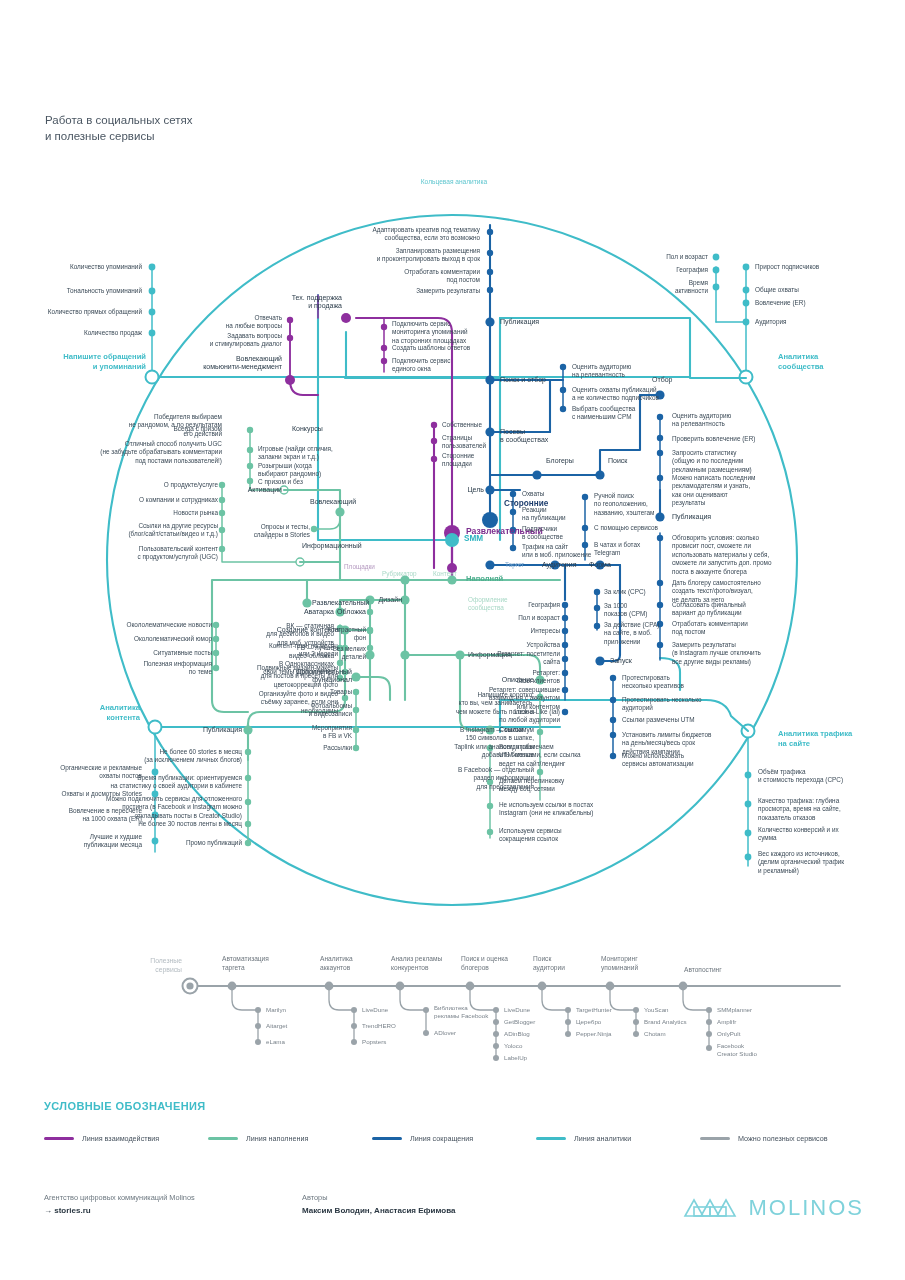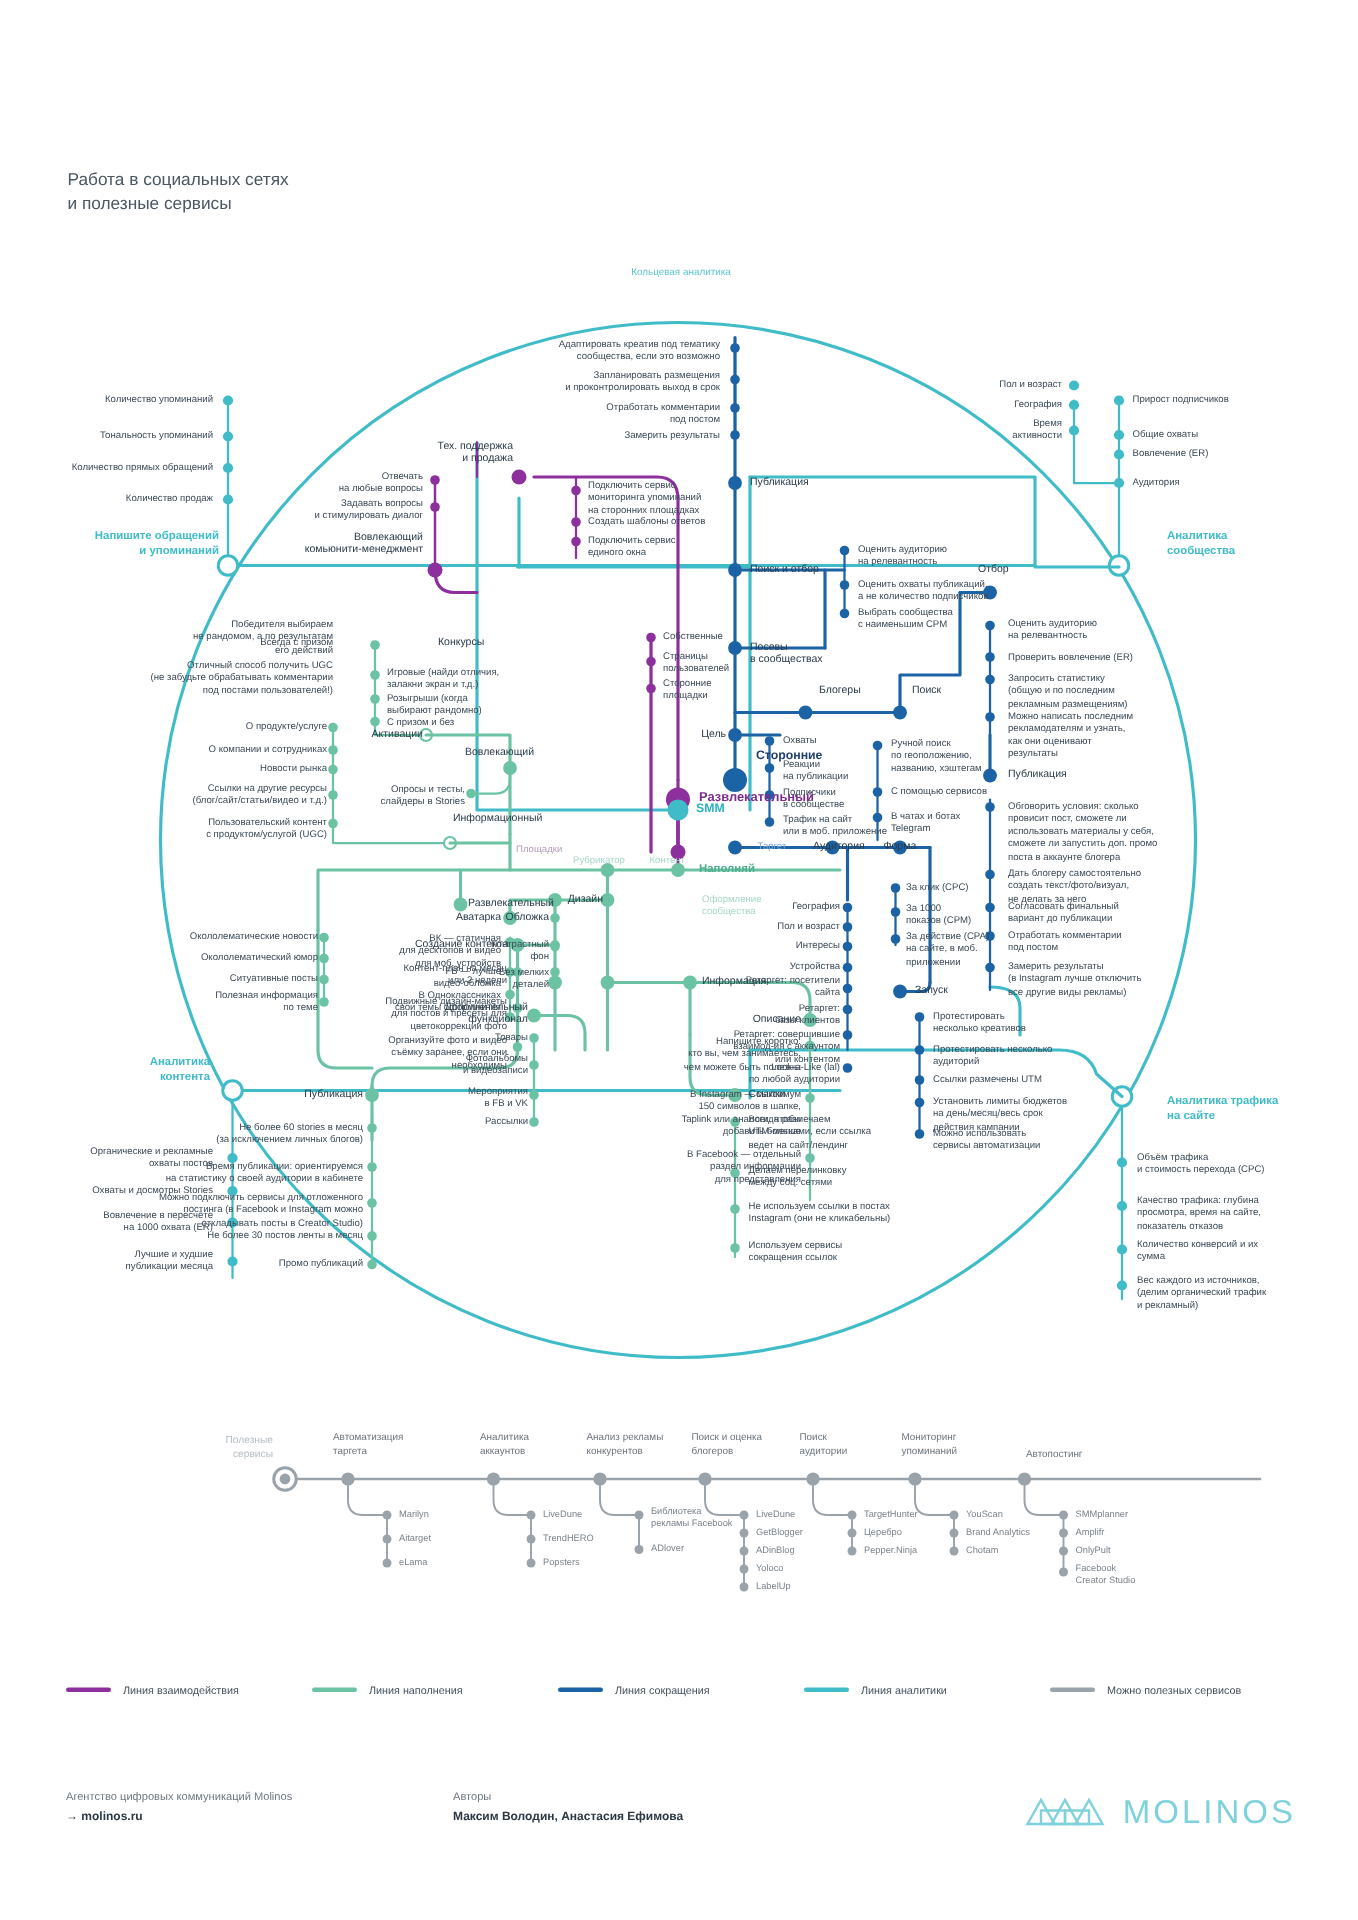--- a/index.html
+++ b/index.html
@@ -723,20 +723,21 @@
   <div class="lbl svc" style="left:644px;top:1030px;">Chotam</div>
 
   <div class="lbl svc-h" style="left:684px;top:966px;width:70px;">Автопостинг</div>
   <div class="lbl svc" style="left:717px;top:1006px;">SMMplanner</div>
   <div class="lbl svc" style="left:717px;top:1018px;">Amplifr</div>
   <div class="lbl svc" style="left:717px;top:1030px;">OnlyPult</div>
   <div class="lbl svc" style="left:717px;top:1042px;width:60px;">Facebook
 Creator Studio</div>
 
   <div id="legend">
+    <div id="legend-title">УСЛОВНЫЕ ОБОЗНАЧЕНИЯ</div>
     <div id="legend-row">
       <div class="legend-item">
         <span class="legend-line" style="background:#8e2f9e;"></span>
         <span class="legend-text">Линия взаимодействия</span>
       </div>
       <div class="legend-item">
         <span class="legend-line" style="background:#6cc3a4;"></span>
         <span class="legend-text">Линия наполнения</span>
       </div>
       <div class="legend-item">
@@ -750,21 +751,21 @@
       <div class="legend-item">
         <span class="legend-line" style="background:#9aa3a9;"></span>
         <span class="legend-text">Можно полезных сервисов</span>
       </div>
     </div>
   </div>
 
   <div id="footer">
     <div id="footer-col1">
       <div class="f-lbl">Агентство цифровых коммуникаций Molinos</div>
-      <div class="f-strong">→ molinos.ru</div>
+      <div class="f-strong">→ stories.ru</div>
     </div>
     <div id="footer-col2">
       <div class="f-lbl">Авторы</div>
       <div class="f-strong">Максим Володин, Анастасия Ефимова</div>
     </div>
     <div id="brand">
       <svg width="58" height="28" viewBox="0 0 58 28">
         <g fill="none" stroke="#7fd2db" stroke-width="1.6">
           <path d="M3 22 L12 6 L21 22 Z"></path>
           <path d="M19 22 L28 6 L37 22 Z"></path>

